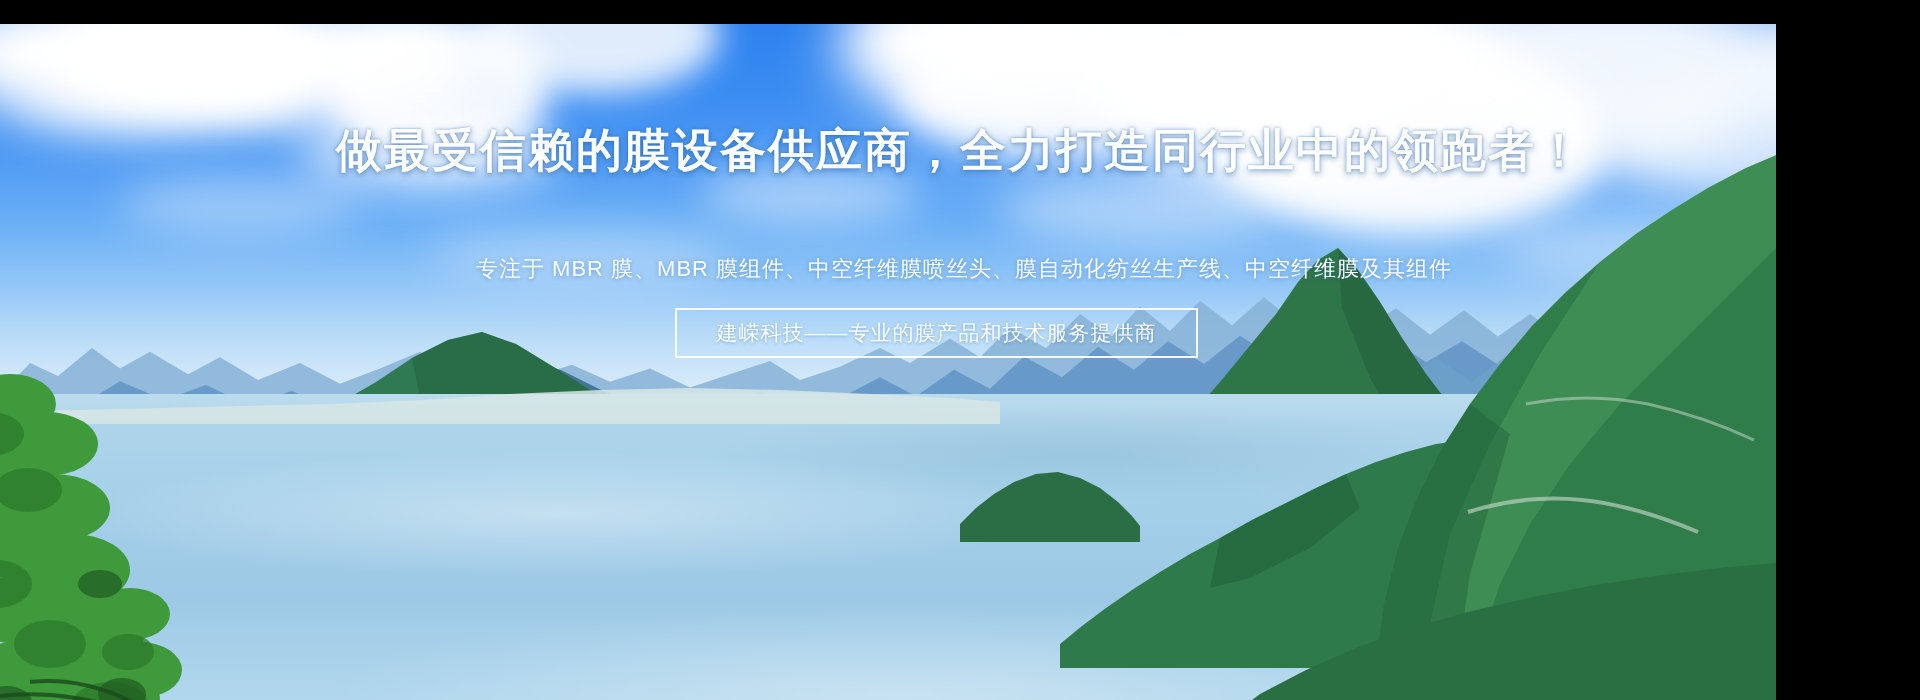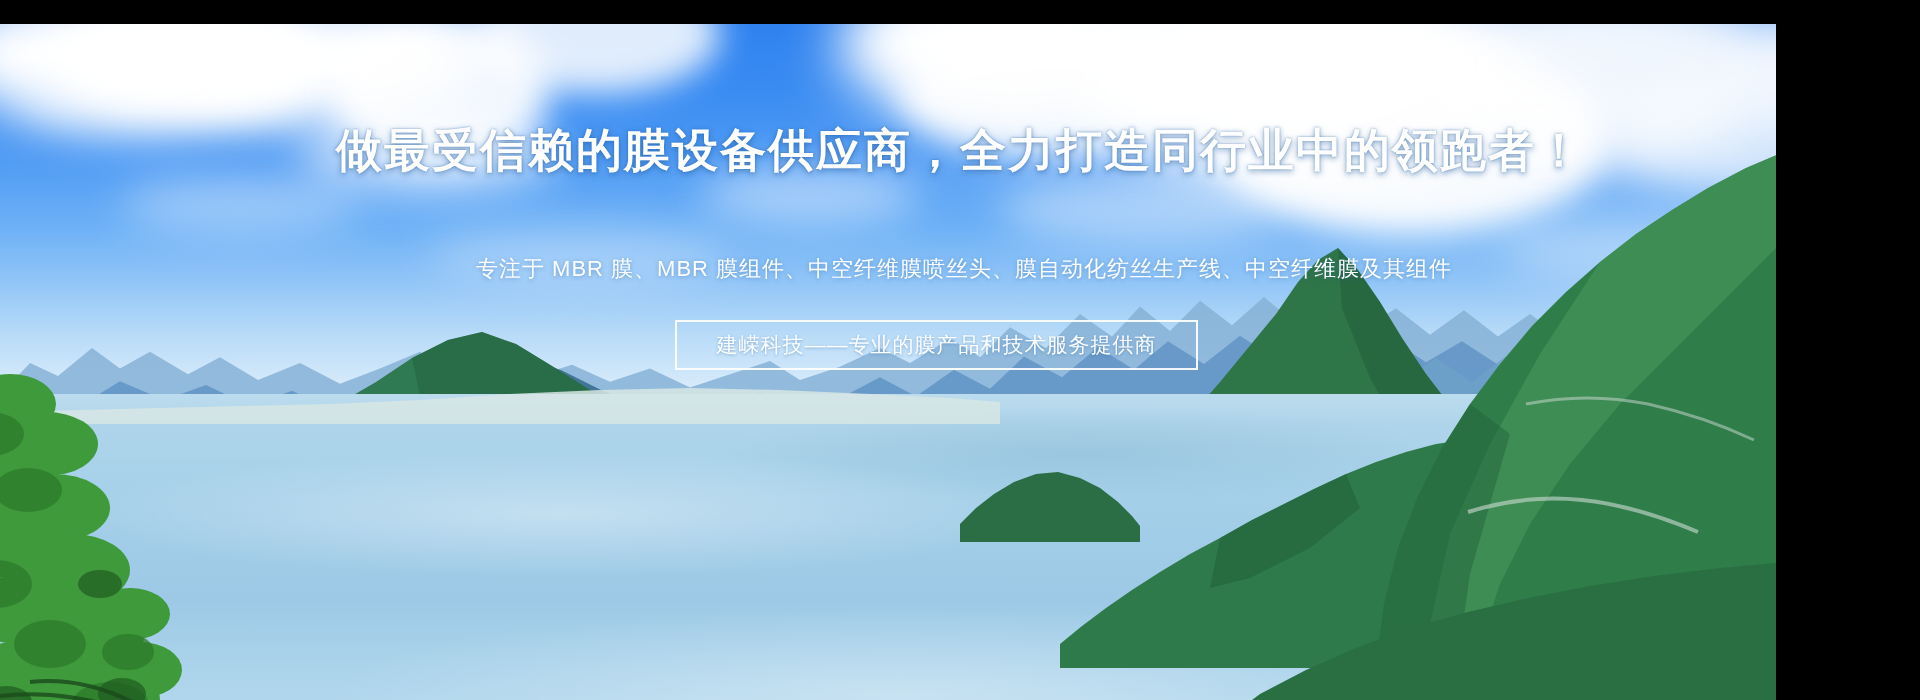--- a/index.html
+++ b/index.html
@@ -74,21 +74,21 @@
   }
   .subhead {
     position:absolute; left:4px; top:228px; width:1920px;
     text-align:center;
     font-size:22px; line-height:34px; font-weight:normal;
     color:#ffffff; letter-spacing:1px;
     text-shadow:0 1px 4px rgba(40,100,170,.45);
     white-space:nowrap;
   }
   .tagline-box {
-    position:absolute; left:675px; top:296px; width:523px; height:50px;
+    position:absolute; left:675px; top:284px; width:523px; height:50px;
     border:2px solid rgba(255,255,255,.92);
     display:flex; align-items:center; justify-content:center;
   }
   .tagline-text {
     font-size:21px; color:#ffffff; letter-spacing:1px; white-space:nowrap;
     text-shadow:0 1px 3px rgba(40,100,170,.40);
   }
 </style>
 </head>
 <body>

